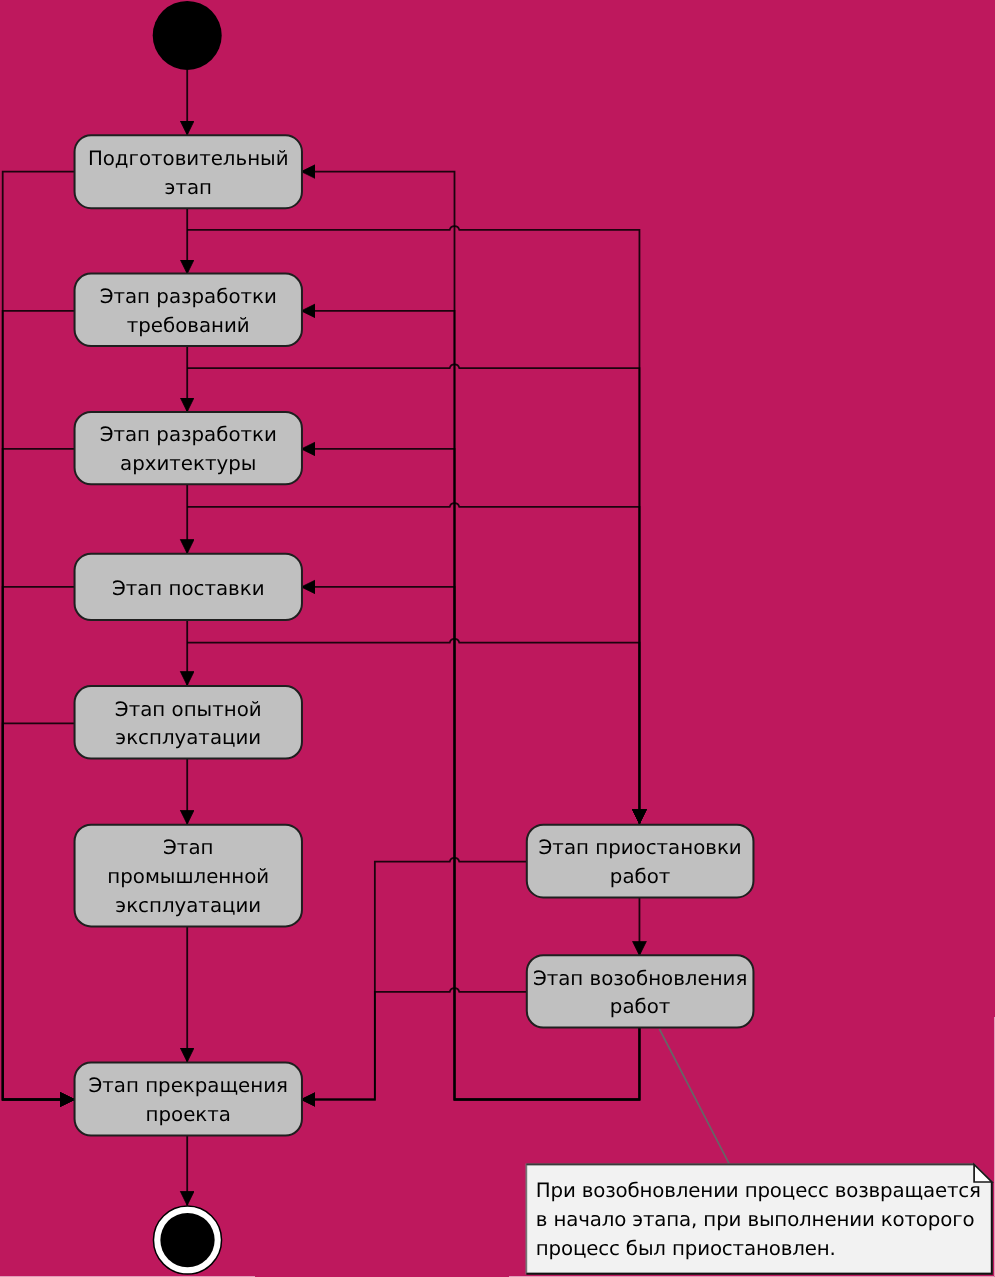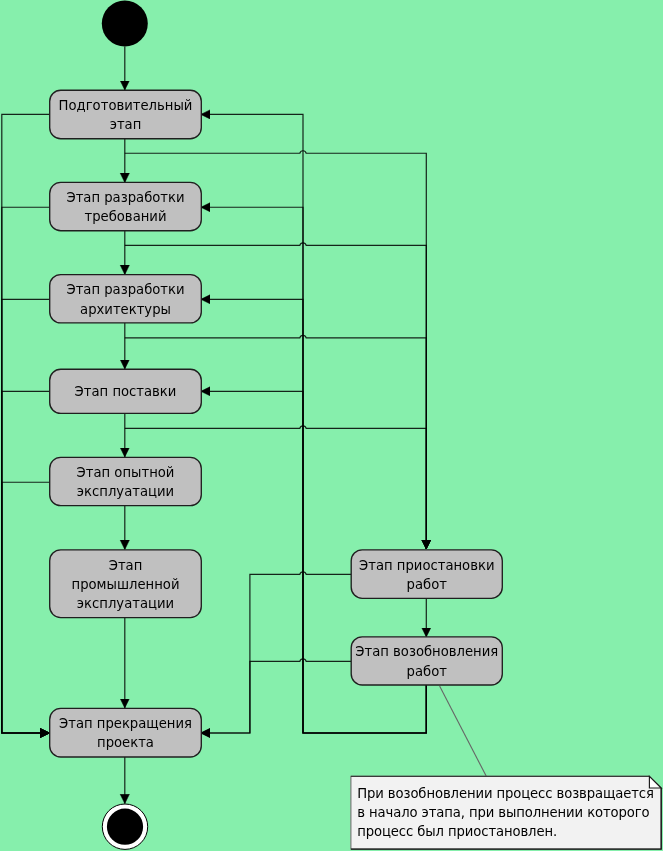--- a/index.html
+++ b/index.html
@@ -1,19 +1,19 @@
 <!DOCTYPE html>
 <html><head>
 <meta charset="utf-8">
 <title>UML</title>
 <style>
   html,body{margin:0;padding:0;background:#ffffff;}
   body{width:663px;height:851px;overflow:hidden;
        font-family:"Liberation Sans",sans-serif;}
-  #stage{position:relative;width:663px;height:851px;background:#86efac;}
+  #stage{position:relative;width:663px;height:851px;background:#be185d;}
   svg#diagram{position:absolute;left:0;top:0;display:block;}
   .state-label{font-family:"DejaVu Sans",sans-serif;font-size:13.2px;
                fill:#000000;text-anchor:middle;letter-spacing:0px;}
   .state-box{fill:#c0c0c0;stroke:#1f1f1f;stroke-width:1.35;}
   .note-label{font-family:"DejaVu Sans",sans-serif;font-size:13.2px;
               fill:#000000;text-anchor:start;letter-spacing:-0.1px;}
 </style>
 </head>
 <body>
 

